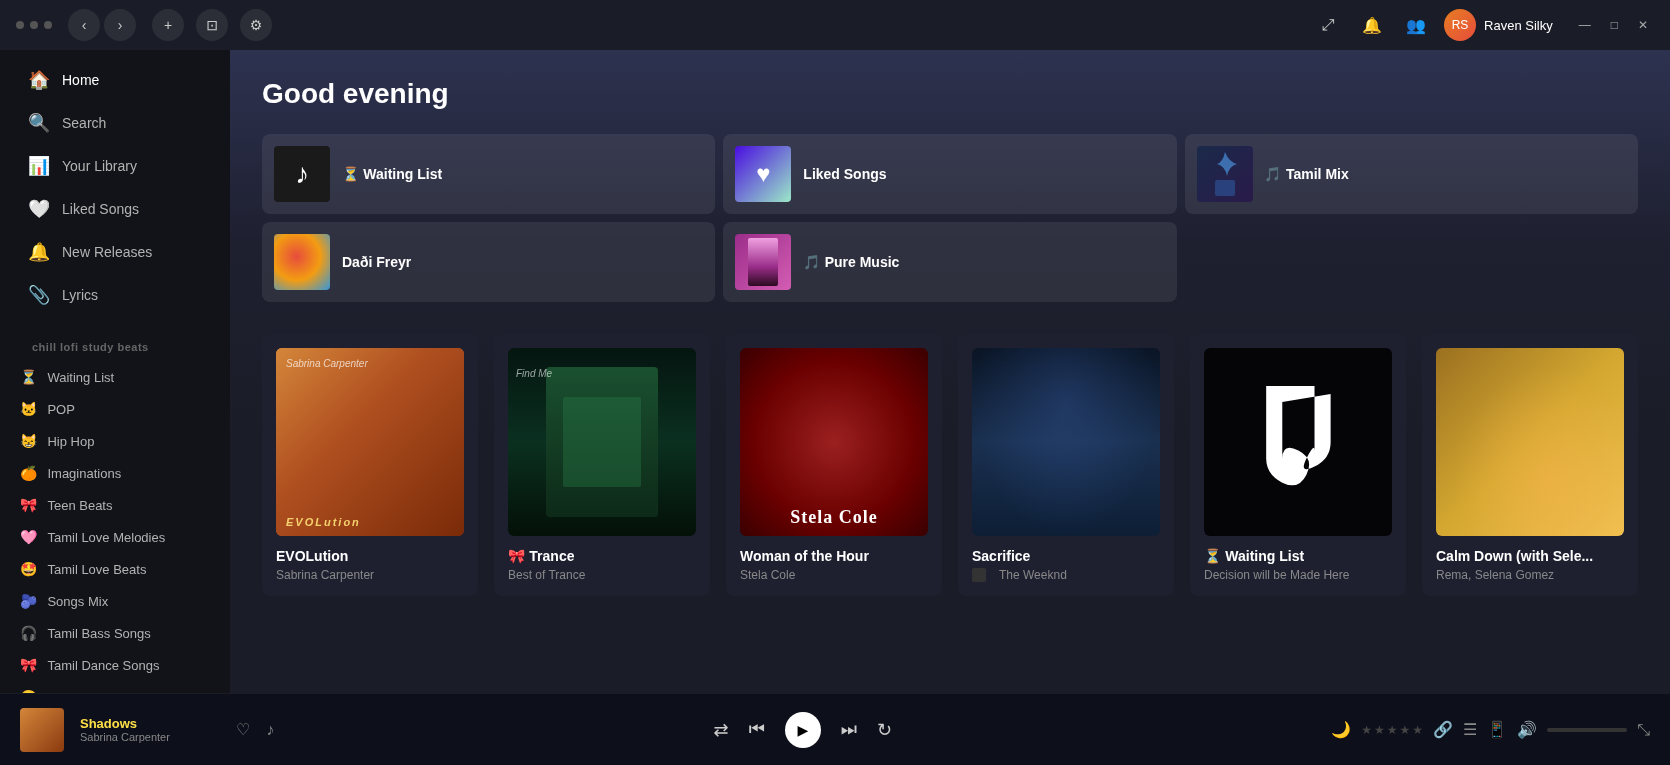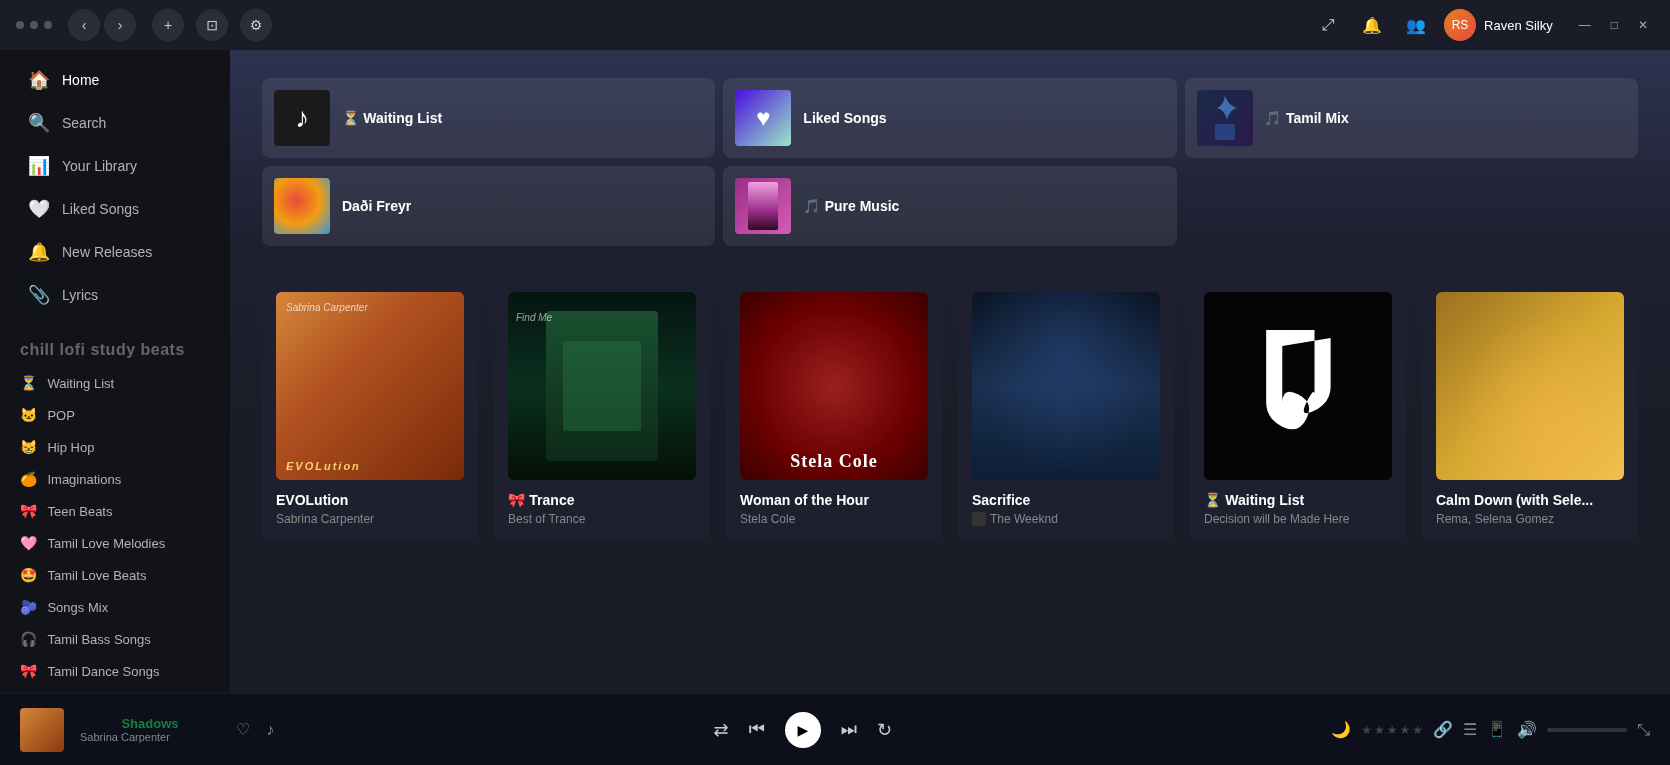--- a/index.html
+++ b/index.html
@@ -98,23 +98,23 @@
       border-radius: 6px;
       margin: 1px 8px;
       color: #b3b3b3;
       font-size: 14px;
       font-weight: 500;
     }
     .sidebar-item.active { color: #fff; }
     .sidebar-item-icon { font-size: 18px; width: 20px; text-align: center; }
 
     .sidebar-section-title {
-      font-size: 16px;
+      font-size: 11px;
       color: #666;
-      padding: 16px 20px 8px;
+      padding: 16px 32px 8px;
       font-weight: 600;
       letter-spacing: 0.5px;
     }
     .sidebar-playlist-item {
       display: flex; align-items: center; gap: 10px;
       padding: 8px 20px;
       cursor: pointer;
       color: #b3b3b3;
       font-size: 13px;
     }
@@ -201,21 +201,21 @@
       border-top: 1px solid rgba(255,255,255,0.05);
     }
     .player-thumb {
       width: 44px; height: 44px;
       border-radius: 4px;
       background: linear-gradient(135deg, #c0692a, #8b3a0f);
       flex-shrink: 0;
       overflow: hidden;
     }
     .player-info { min-width: 140px; }
-    .player-title { font-size: 13px; font-weight: 600; color: #15803d; text-align: center; }
+    .player-title { font-size: 13px; font-weight: 600; color: #fde047; }
     .player-artist { font-size: 11px; color: #888; }
     .player-like { background: none; border: none; color: #888; cursor: pointer; font-size: 16px; }
     .player-note { background: none; border: none; color: #888; cursor: pointer; font-size: 16px; }
     .player-controls {
       flex: 1;
       display: flex; align-items: center; justify-content: center;
       gap: 20px;
     }
     .ctrl-btn {
       background: none; border: none;
@@ -378,20 +378,21 @@
       <span class="playlist-emoji">🎀</span>
       <span>Tamil Dance Songs</span>
     </div>
     <div class="sidebar-playlist-item">
       <span class="playlist-emoji">😊</span>
       <span>Tamil Gana Songs</span>
     </div>
   </div>
 
   <div class="main-content">
+    <h1 class="greeting">Good evening</h1>
 
     <div class="tiles-grid">
 
       <div class="tile">
         <div class="tile-img-music-note">
           <span style="font-size:28px;">♪</span>
         </div>
         <span class="tile-label">⏳ Waiting List</span>
       </div>
 
@@ -466,21 +467,21 @@
         <div class="card-sub">Stela Cole</div>
       </div>
 
       <div class="card">
         <div class="card-thumb">
           <div style="width:100%;height:100%;background:linear-gradient(180deg,#0a1525 0%,#1a3050 50%,#0d1e35 100%);">
             <div style="width:100%;height:100%;background:radial-gradient(ellipse at 50% 30%,rgba(60,100,180,0.3) 0%,transparent 70%);"></div>
           </div>
         </div>
         <div class="card-title">Sacrifice</div>
-        <div class="card-sub" style="display:flex;align-items:flex-end;gap:4px;">
+        <div class="card-sub" style="display:flex;align-items:flex-end;gap:13px;">
           <span style="display:inline-block;width:14px;height:14px;background:#333;border-radius:2px;flex-shrink:0;"></span>
           <span>The Weeknd</span>
         </div>
       </div>
 
       <div class="card">
         <div class="card-thumb">
           <div class="waitinglist-art">
             <svg width="60%" height="60%" viewBox="0 0 60 70" fill="white" xmlns="http://www.w3.org/2000/svg">
               <path d="M10 0 L10 45 Q10 55 20 60 Q30 65 35 55 Q40 45 30 40 Q20 35 20 45 L20 10 L50 5 L50 35 Q50 45 40 50 Q30 55 35 45 Q40 35 40 40 L40 0 Z" fill="white"></path>

